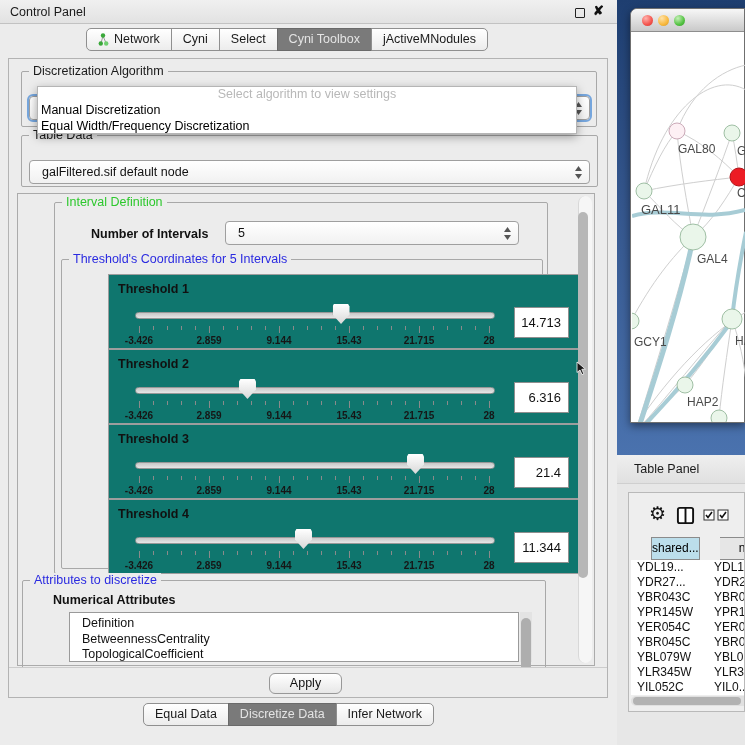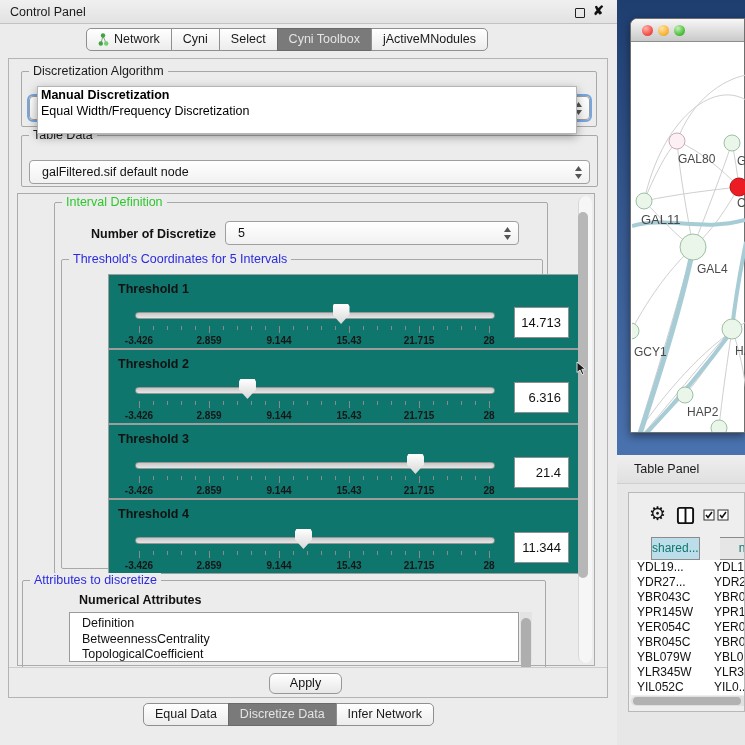--- a/index.html
+++ b/index.html
@@ -38,21 +38,21 @@
            border:1px solid #9f9f9f; border-radius:4px; display:flex; align-items:center;
            font-size:12.5px; color:#111; padding:0 6px 0 12px; }
   .combo .cval { flex:1; overflow:hidden; white-space:nowrap; }
   .combo.focused { outline:2.5px solid #76a6dd; outline-offset:0px; }
 
   
   .popup { position:absolute; left:37px; top:86px; width:540px; height:48px; background:#ffffff;
            border:1px solid #b5b5b5; box-shadow:0 3px 9px rgba(0,0,0,.35); z-index:60; }
   .popup .ph  { height:15px; line-height:15px; text-align:center; color:#b8b8b8; font-size:12.5px; }
   .popup .opt { height:16px; line-height:16px; padding-left:3px; font-size:12.5px; color:#000; }
-  .popup .opt.hl { font-weight:bold; }
+  .popup .opt.hl { font-weight:normal; }
 
   
   .scrollwrap { position:absolute; left:8px; top:134px; width:578px; height:473px;
                 border:1px solid #ababab; background:#ececec; }
   .vsb-track { position:absolute; right:2px; top:2px; width:14px; height:467px; background:#f6f6f6;
                border-left:1px solid #d8d8d8; border-radius:7px;}
   .vsb-thumb { position:absolute; right:4px; top:16px; width:10px; height:366px;
                background:#b7b7b7; border-radius:5px; }
 
   
@@ -84,21 +84,21 @@
            border-top:1px solid #cccccc; background:#ececec; }
   .apply-btn { position:absolute; left:260px; top:5px; width:73px; height:21px;
                background:linear-gradient(#ffffff,#e7e7e7); border:1px solid #989898;
                border-radius:6px; font-size:12.5px; color:#111; text-align:center; line-height:19px; }
 
   
   .desktop { position:absolute; left:617px; top:0; width:128px; height:455px;
              background:linear-gradient(180deg,#1e3e70 0%,#35578e 45%,#4a72ae 100%); }
   .mac-window { position:absolute; left:13px; top:8px; width:115px; height:415px;
                 background:#ffffff; border:1px solid #6f6f6f; border-radius:7px 0 0 0;
-                box-shadow:0 3px 8px rgba(0,0,0,.45);margin-top:10px; }
+                box-shadow:0 3px 8px rgba(0,0,0,.45); }
   .mac-titlebar { position:absolute; left:0; top:0; width:100%; height:23px;
                   background:linear-gradient(#f7f7f7,#c9c9c9); border-bottom:1px solid #8e8e8e;
                   border-radius:7px 0 0 0; }
   .tl { position:absolute; top:6px; width:11px; height:11px; border-radius:50%; }
   .tl.red    { left:11px; background:radial-gradient(circle at 35% 30%,#ffb3ae,#f4534c 60%,#c93a32); }
   .tl.yellow { left:27px; background:radial-gradient(circle at 35% 30%,#ffe2a8,#f8b83c 60%,#cf9426); }
   .tl.green  { left:43px; background:radial-gradient(circle at 35% 30%,#c6f0b8,#53c242 60%,#379a2b); }
   .net-canvas { position:absolute; left:1px; top:23px; width:113px; height:390px; overflow:hidden; }
 
   .tp-header { position:absolute; left:617px; top:455px; width:128px; height:29px;
@@ -107,21 +107,21 @@
   .tp-body { position:absolute; left:617px; top:484px; width:128px; height:261px; background:#e7e7e7; }
   .tp-container { position:absolute; left:11px; top:8px; width:117px; height:220px;
                   background:#eeeeee; border:1px solid #b9b9b9; overflow:hidden; }
   .gear { position:absolute; left:20px; top:11px; font-family:"DejaVu Sans",sans-serif;
           font-size:19px; color:#111; line-height:19px; }
   .colicon { position:absolute; left:47px; top:13px; }
   .cb1 { position:absolute; left:74px; top:16px; }
   .cb2 { position:absolute; left:88px; top:16px; }
   .tp-table { position:absolute; left:2px; top:44px; width:130px; }
   .tp-hrow { display:flex; height:23px; }
-  .tp-hcell { border:1px solid #8b8b8b; font-size:12px; color:#0f766e; line-height:21px; text-align:center;margin-left:20px; }
+  .tp-hcell { border:1px solid #8b8b8b; font-size:12px; color:#000000; line-height:21px; text-align:center;margin-left:20px; }
   .tp-hcell.c1 { width:79px; background:#bcdeeb; }
   .tp-hcell.c2 { width:60px; background:#e6e6e6; border-left:none; text-align:left; padding-left:19px; }
   .tp-rows { background:#ffffff; width:139px; }
   .tp-row { display:flex; height:15px; font-size:12px; color:#111; line-height:15px; }
   .tp-cell.c1 { width:79px; padding-left:6px; }
   .tp-cell.c2 { width:60px; padding-left:4px; }
   .hsb-track { position:absolute; left:2px; top:203px; width:126px; height:10px; background:#e0e0e0; border-radius:5px; }
   .hsb-thumb { position:absolute; left:2px; top:1px; width:108px; height:8px; background:#b2b2b2; border-radius:4px; }
 
   .cursor { position:absolute; left:576px; top:361px; z-index:90; }
@@ -185,21 +185,21 @@
             <path d="M4.5 14 L1 9 H8 Z" fill="#555"></path>
         </svg>
       </div>
     </div>
 
     <div class="scrollwrap">
 
       <div class="group" style="left:36px; top:8px; width:494px; height:372px;">
         <span class="gtitle green">Interval Definition</span>
 
-        <div style="position:absolute; left:36px; top:24px; font-size:12.5px; font-weight:bold; color:#111;">Number of Discretize</div>
+        <div style="position:absolute; left:36px; top:24px; font-size:12.5px; font-weight:bold; color:#111;">Number of Intervals</div>
         <div class="combo" style="left:170px; top:18px; width:294px;">
           <span class="cval">5</span>
           <svg class="stepper" width="9" height="15" viewBox="0 0 9 15">
             <path d="M4.5 1 L8 6 H1 Z" fill="#555"></path>
               <path d="M4.5 14 L1 9 H8 Z" fill="#555"></path>
           </svg>
         </div>
 
         <div class="group" style="left:6px; top:56px; width:482px; height:310px;">
           <span class="gtitle blue">Threshold's Coordinates for 5 Intervals</span>
@@ -366,21 +366,21 @@
                   <span class="ticklabel" style="left: 352px; top: 60px;">28</span>
                 </div>
     <input class="th-value" readonly="" value="11.344" style="">
   </div>
 </div>
         </div>
       </div>
 
       <div class="group" style="left:4px; top:386px; width:524px; height:110px;">
         <span class="gtitle blue">Attributes to discretize</span>
-        <div class="attr-label" style="left:56px; top:12px;">Numerical Attributes</div>
+        <div class="attr-label" style="left:30px; top:12px;">Numerical Attributes</div>
         <div class="attr-list" style="left:46px; top:31px; width:450px; height:50px;" id="attr-list">
             <div>Definition</div>
             <div>BetweennessCentrality</div>
             <div>TopologicalCoefficient</div>
           </div>
         <div class="attr-sb" style="left:497px; top:31px; height:50px;">
           <span class="attr-thumb"></span>
         </div>
       </div>
 
@@ -388,20 +388,21 @@
         <span class="vsb-thumb"></span>
       </div>
     </div>
 
     <div class="south">
       <div class="apply-btn">Apply</div>
     </div>
   </div>
 
   <div class="popup">
+    <div class="ph">Select algorithm to view settings</div>
     <div id="popup-options">
         <div class="opt hl">Manual Discretization</div>
         <div class="opt">Equal Width/Frequency Discretization</div>
       </div>
   </div>
 
   <div class="seg-row" style="left:143px; top:703px;" id="bottom-tabs">
       <div class="seg">
         <span>Equal Data</span>
       </div>

